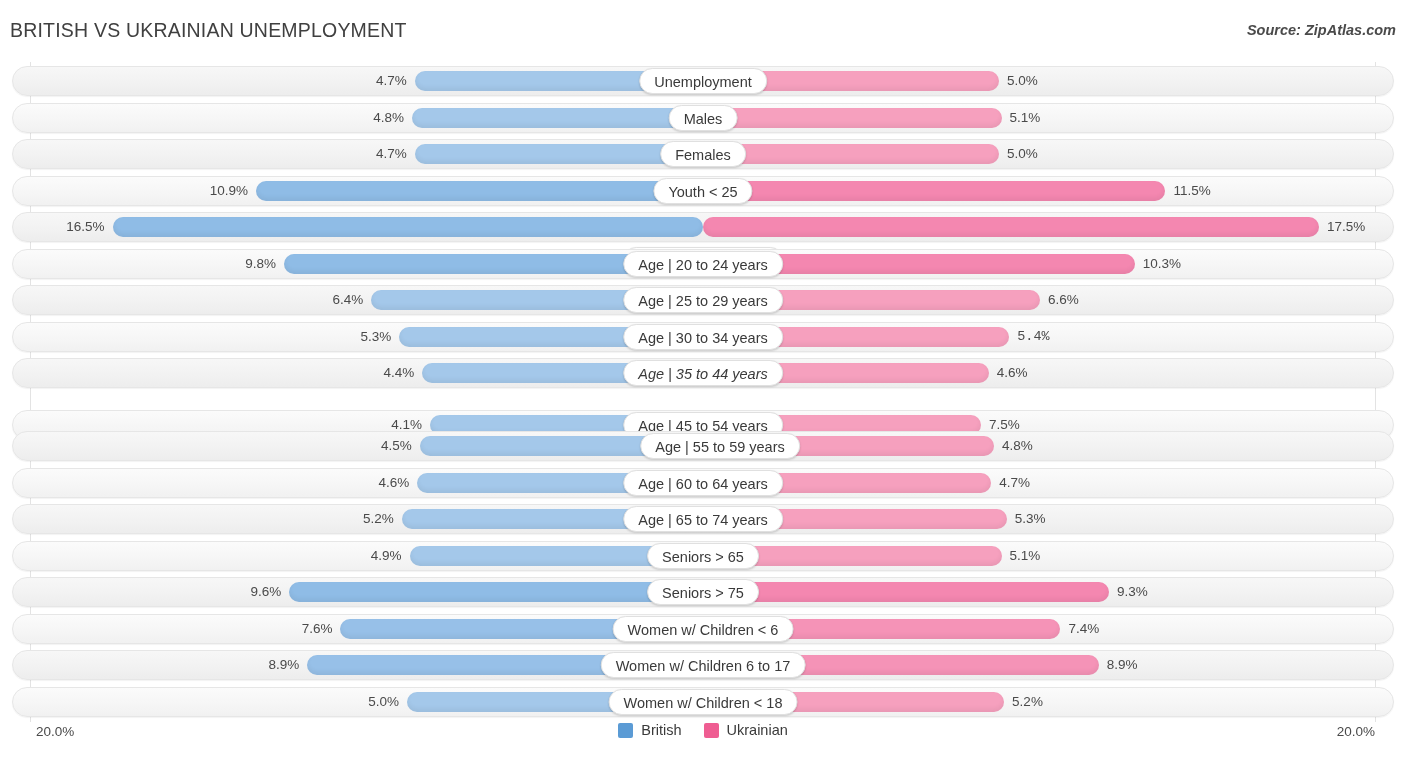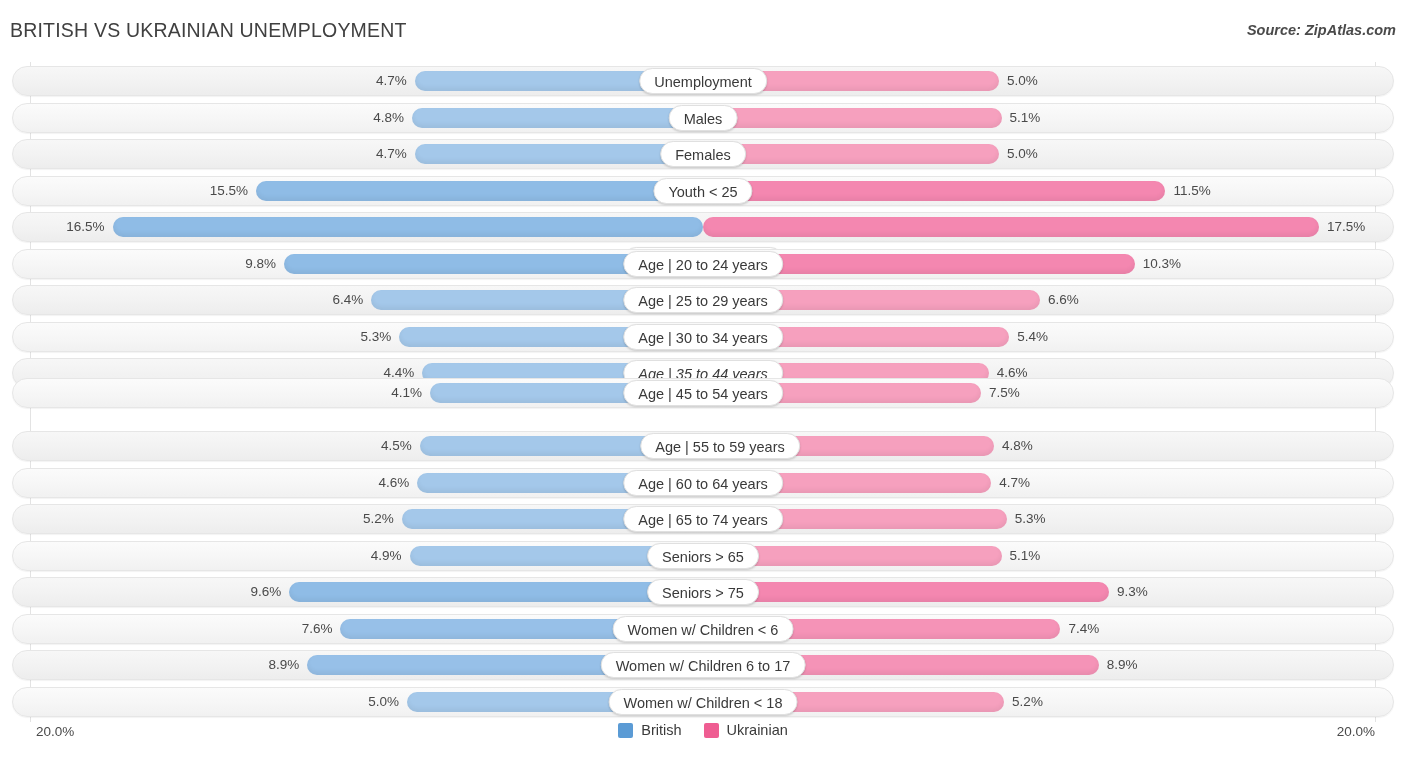--- a/index.html
+++ b/index.html
@@ -128,21 +128,21 @@
       <div class="bar bar-left" style="left: 402.68px; width: 288.32px;"></div>
       <div class="bar bar-right" style="left: 691px; width: 296px;"></div>
       <div class="val val-left" style="left: 294.68px; width: 100px;">4.7%</div>
       <div class="val val-right" style="left: 995px;">5.0%</div>
       <div class="pill" style="left: 691px;">Females</div>
     </div>
     <div class="row mid alt" style="top: 113.5px;">
       <div class="track"></div>
       <div class="bar bar-left" style="left: 243.96px; width: 447.04px;"></div>
       <div class="bar bar-right" style="left: 691px; width: 462.4px;"></div>
-      <div class="val val-left" style="left: 135.96px; width: 100px;">15.5%</div>
+      <div class="val val-left" style="left: 135.96px; width: 100px;">10.9%</div>
       <div class="val val-right" style="left: 1161.4px;">11.5%</div>
       <div class="pill" style="left: 691px;">Youth &lt; 25</div>
     </div>
     <div class="row mid" style="top: 150px;">
       <div class="track"></div>
       <div class="bar bar-left" style="left: 100.6px; width: 590.4px;"></div>
       <div class="bar bar-right" style="left: 691px; width: 616px;"></div>
       <div class="val val-left" style="left: -7.4px; width: 100px;">16.5%</div>
       <div class="val val-right" style="left: 1315px;">17.5%</div>
       <div class="pill" style="left: 691px; margin-top: 33px;">Age | 16 to 19 years</div>
@@ -161,32 +161,32 @@
       <div class="bar bar-right" style="left: 691px; width: 336.96px;"></div>
       <div class="val val-left" style="left: 251.16px; width: 100px;">6.4%</div>
       <div class="val val-right" style="left: 1035.96px;">6.6%</div>
       <div class="pill" style="left: 691px;">Age | 25 to 29 years</div>
     </div>
     <div class="row alt" style="top: 259.5px;">
       <div class="track"></div>
       <div class="bar bar-left" style="left: 387.32px; width: 303.68px;"></div>
       <div class="bar bar-right" style="left: 691px; width: 306.24px;"></div>
       <div class="val val-left" style="left: 279.32px; width: 100px;">5.3%</div>
-      <div class="val val-right" style="left: 1005.24px;">5.4%</div>
+      <div class="val val-right" style="left: 1005.24px; font-family: Liberation Mono, monospace;">5.4%</div>
       <div class="pill" style="left: 691px;">Age | 30 to 34 years</div>
     </div>
     <div class="row" style="top: 296px;">
       <div class="track"></div>
       <div class="bar bar-left" style="left: 410.36px; width: 280.64px;"></div>
       <div class="bar bar-right" style="left: 691px; width: 285.76px;"></div>
       <div class="val val-left" style="left: 302.36px; width: 100px;">4.4%</div>
       <div class="val val-right" style="left: 984.76px;">4.6%</div>
       <div class="pill" style="left: 691px; font-style: italic;">Age | 35 to 44 years</div>
     </div>
-    <div class="row alt" style="top: 316px;">
+    <div class="row alt" style="top: 348px;">
       <div class="track"></div>
       <div class="bar bar-left" style="left: 418.04px; width: 272.96px;"></div>
       <div class="bar bar-right" style="left: 691px; width: 278.08px;"></div>
       <div class="val val-left" style="left: 310.04px; width: 100px;">4.1%</div>
       <div class="val val-right" style="left: 977.08px;">7.5%</div>
       <div class="pill" style="left: 691px;">Age | 45 to 54 years</div>
     </div>
     <div class="row" style="top: 369px;">
       <div class="track"></div>
       <div class="bar bar-left" style="left: 407.8px; width: 283.2px;"></div>

